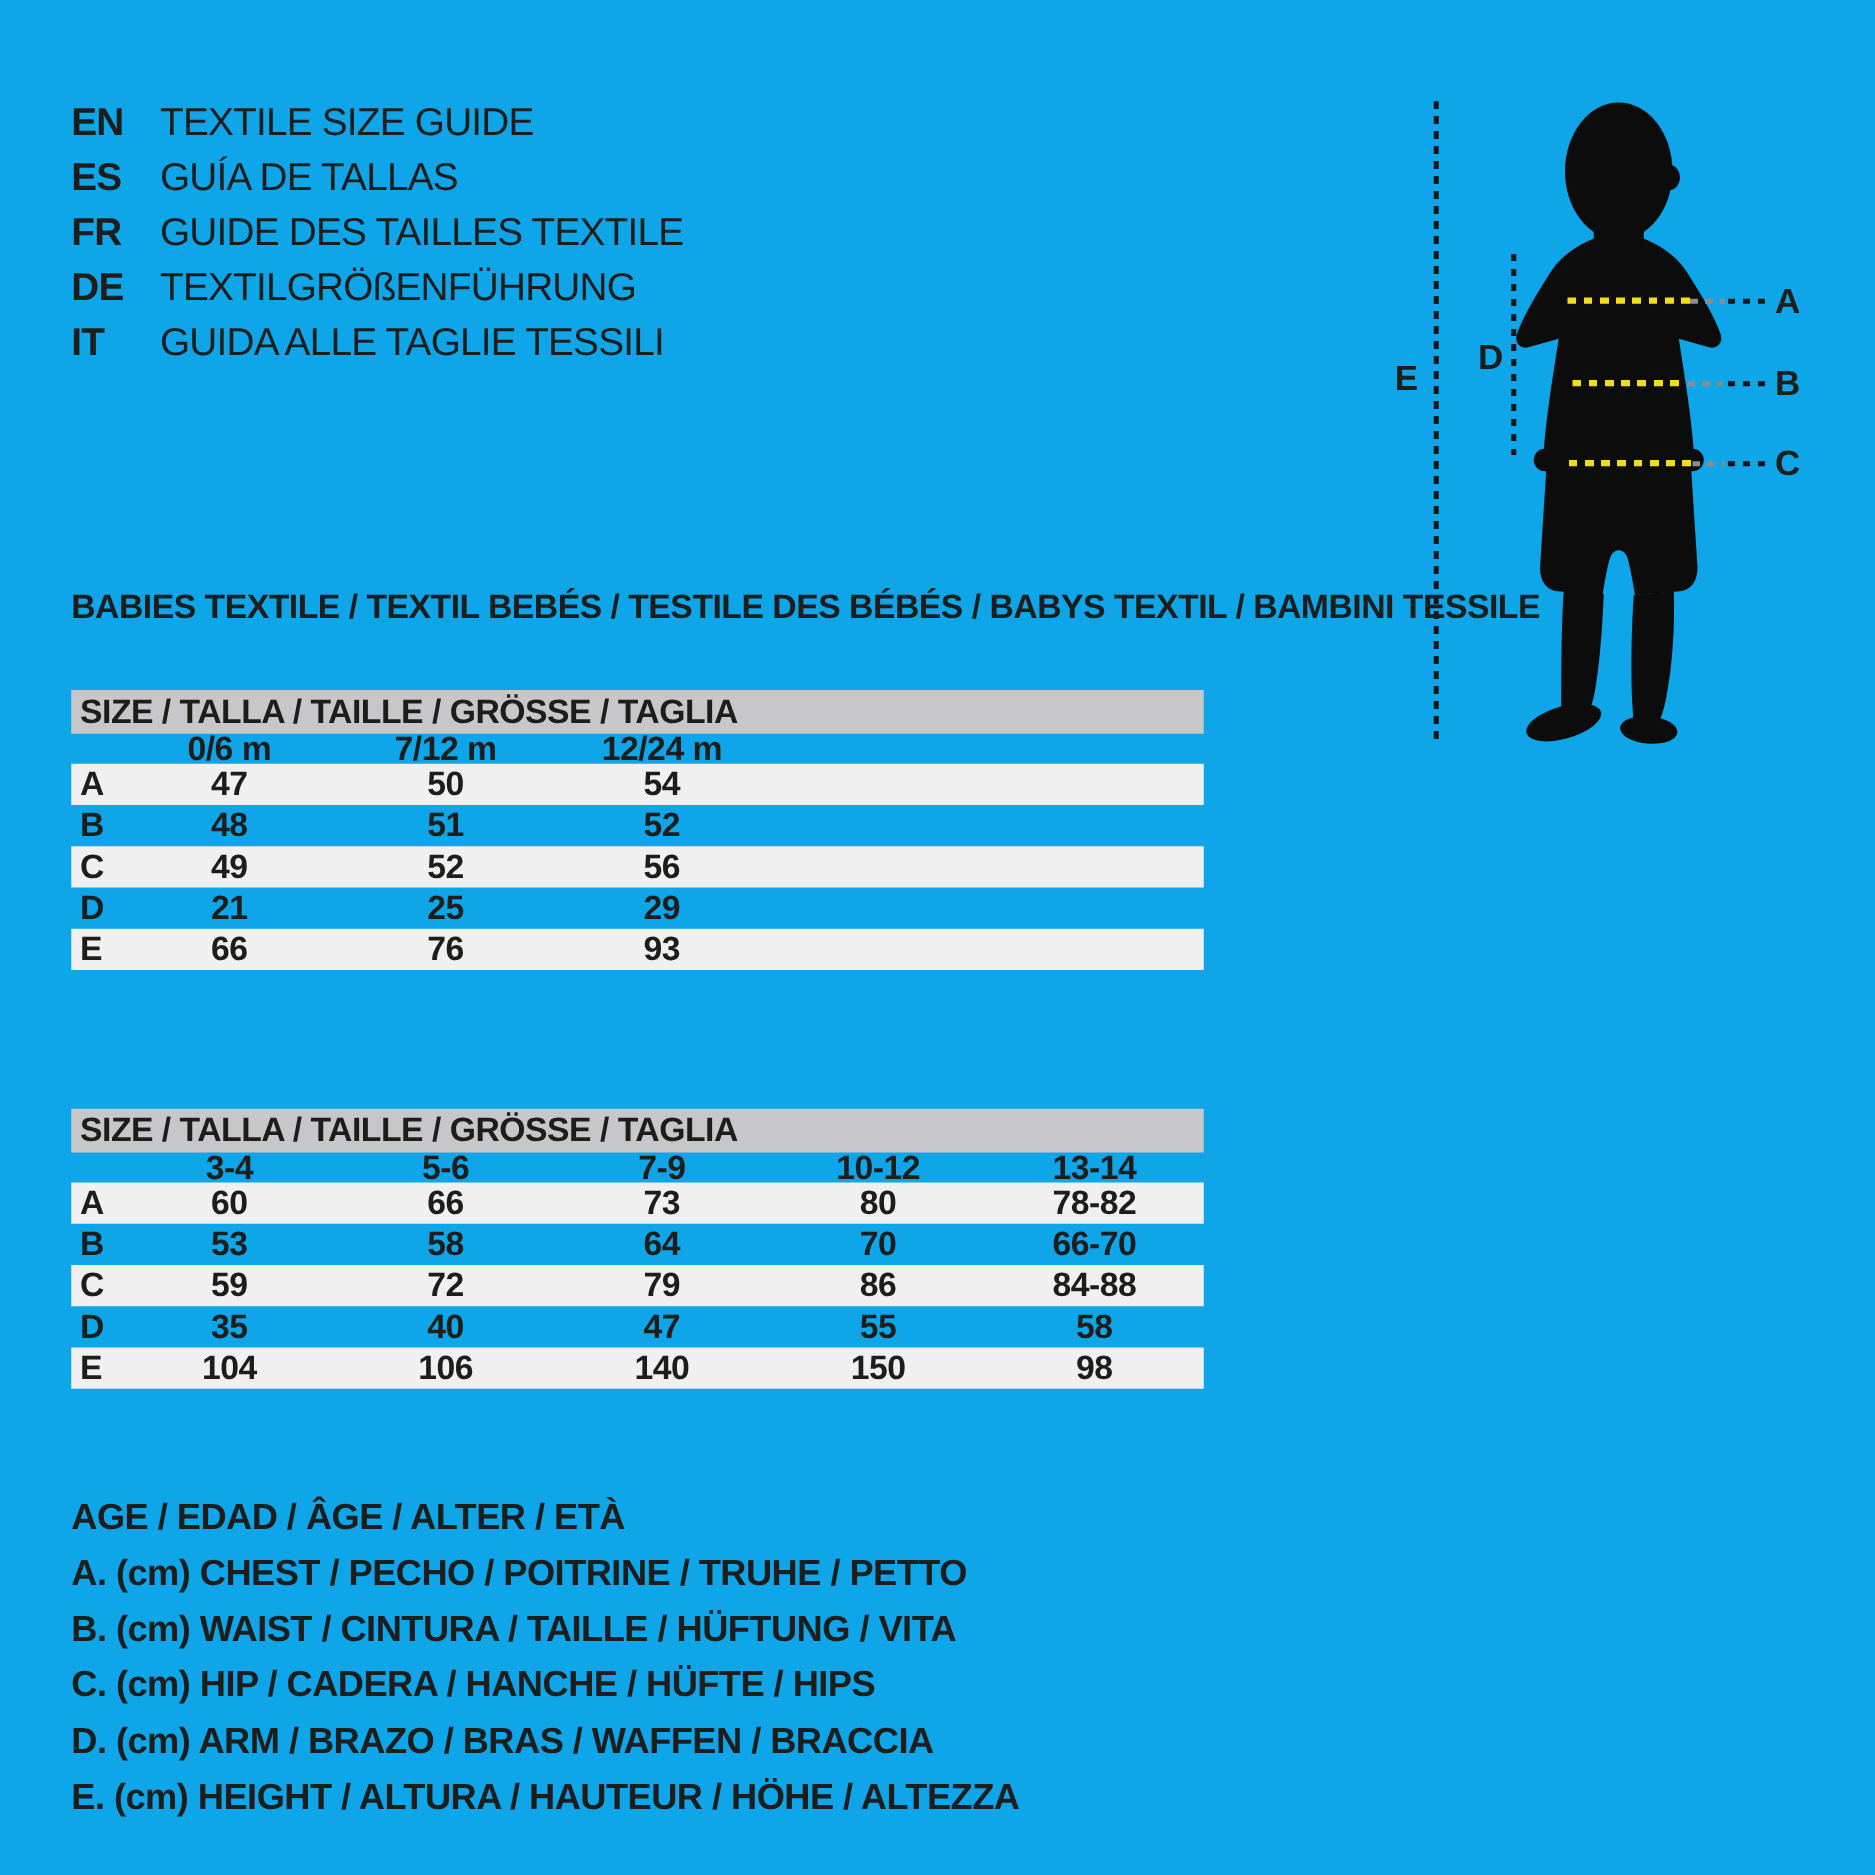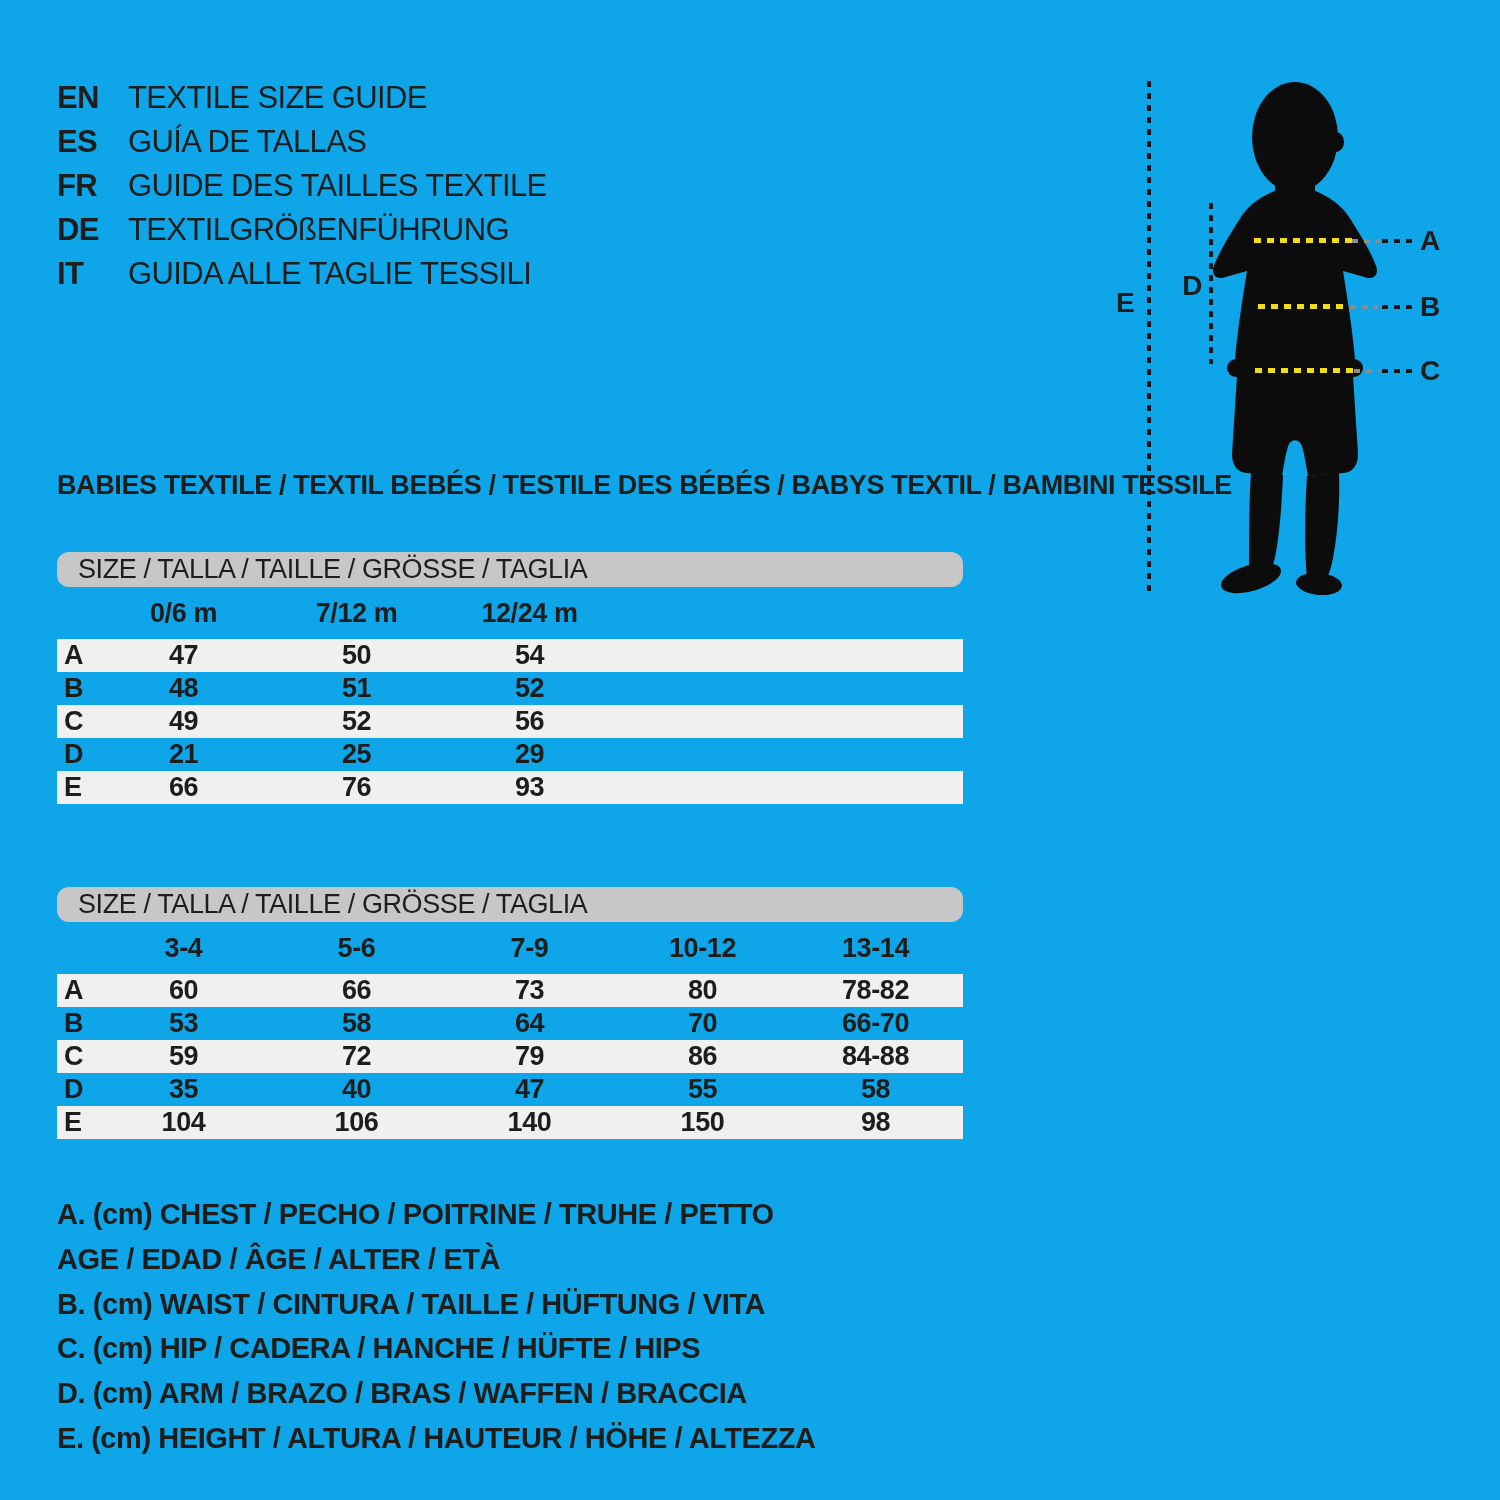--- a/index.html
+++ b/index.html
@@ -21,23 +21,23 @@
   .hdash{position:absolute;height:5px;}
   .hdash.yellow{background-image:repeating-linear-gradient(90deg,var(--yellow) 0 7px,rgba(0,0,0,0) 7px 13px);}
   .hdash.gray{background-image:repeating-linear-gradient(90deg,#8d8d8d 0 6px,rgba(0,0,0,0) 6px 12px);height:4px;}
   .hdash.black{background-image:repeating-linear-gradient(90deg,#161616 0 6px,rgba(0,0,0,0) 6px 12px);height:4px;}
   .measure-label{position:absolute;font-size:28px;font-weight:700;line-height:32px;letter-spacing:-0.02em;}
   .measure-label.right{text-align:right;}
   
   .section-title{position:absolute;left:57px;font-size:27px;font-weight:700;letter-spacing:-0.015em;white-space:nowrap;}
   
   .size-table{position:absolute;left:57px;width:906px;}
-  .table-bar{height:35px;background:#c7c7c9;font-size:27px;font-weight:400;line-height:35px;padding-left:21px;letter-spacing:-0.015em;box-sizing:border-box;border-radius:12px;}
+  .table-bar{height:35px;background:#c7c7c9;font-size:27px;font-weight:700;line-height:35px;padding-left:7px;letter-spacing:-0.015em;box-sizing:border-box;}
   .t-row{display:flex;height:33px;align-items:center;font-size:27px;font-weight:700;letter-spacing:-0.015em;}
-  .t-row.colhead{height:52px;}
+  .t-row.colhead{height:24px;}
   .t-row.striped{background:#f0f0f1;}
   .cell-label{width:40px;padding-left:7px;box-sizing:border-box;}
   .cell{width:173px;text-align:center;}
   
   .legend{position:absolute;left:57px;top:1192px;}
   .legend-line{font-size:29px;font-weight:700;line-height:44.8px;letter-spacing:-0.015em;white-space:nowrap;}
 </style>
 </head>
 <body>
 
@@ -202,21 +202,21 @@
         <div class="cell-label">E</div>
         <div class="cell">104</div>
         <div class="cell">106</div>
         <div class="cell">140</div>
         <div class="cell">150</div>
         <div class="cell">98</div>
       </div>
     </div>
 
   <div class="legend" id="legend">
+      <div class="legend-line">AGE / EDAD / ÂGE / ALTER / ETÀ</div>
       <div class="legend-line">A. (cm) CHEST / PECHO / POITRINE / TRUHE / PETTO</div>
-      <div class="legend-line">AGE / EDAD / ÂGE / ALTER / ETÀ</div>
       <div class="legend-line">B. (cm) WAIST / CINTURA / TAILLE / HÜFTUNG / VITA</div>
       <div class="legend-line">C. (cm) HIP / CADERA / HANCHE / HÜFTE / HIPS</div>
       <div class="legend-line">D. (cm) ARM / BRAZO / BRAS / WAFFEN / BRACCIA</div>
       <div class="legend-line">E. (cm) HEIGHT / ALTURA / HAUTEUR / HÖHE / ALTEZZA</div>
     </div>
 
 </div>
 
 </body></html>

